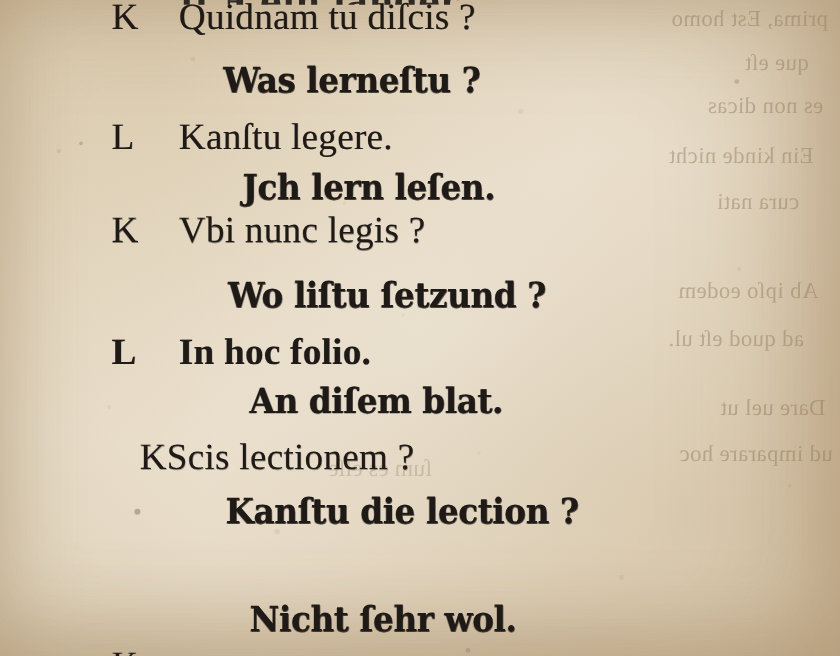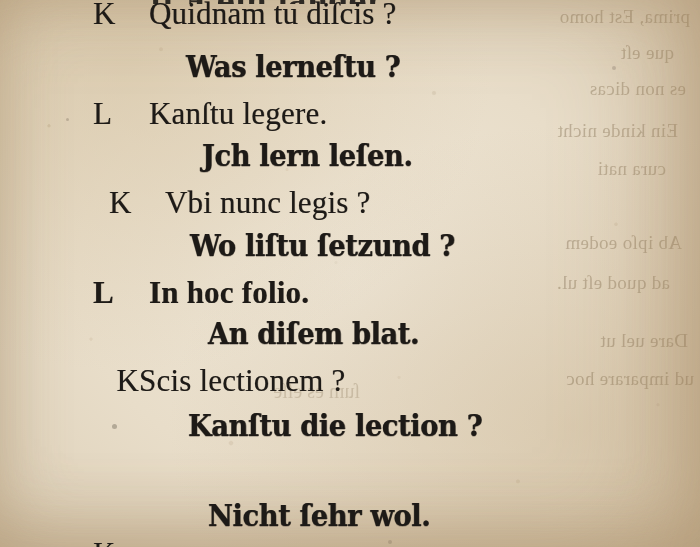--- a/index.html
+++ b/index.html
@@ -208,21 +208,21 @@
     </div>
 
     <div class="line latin" style="left:93px; top:96px;">
       <span class="speaker">L</span><span>Kanſtu legere.</span>
     </div>
 
     <div class="line german" style="left:202px; top:139px;">
       <span>Jch lern leſen.</span>
     </div>
 
-    <div class="line latin" style="left:93px; top:185px;margin-left:16px;">
+    <div class="line latin" style="left:93px; top:174px;">
       <span class="speaker">K</span><span>Vbi nunc legis ?</span>
     </div>
 
     <div class="line german" style="left:190px; top:229px;">
       <span>Wo liſtu ſetzund ?</span>
     </div>
 
     <div class="line latin" style="left:93px; top:275px;font-weight:bold;">
       <span class="speaker">L</span><span>In hoc folio.</span>
     </div>

